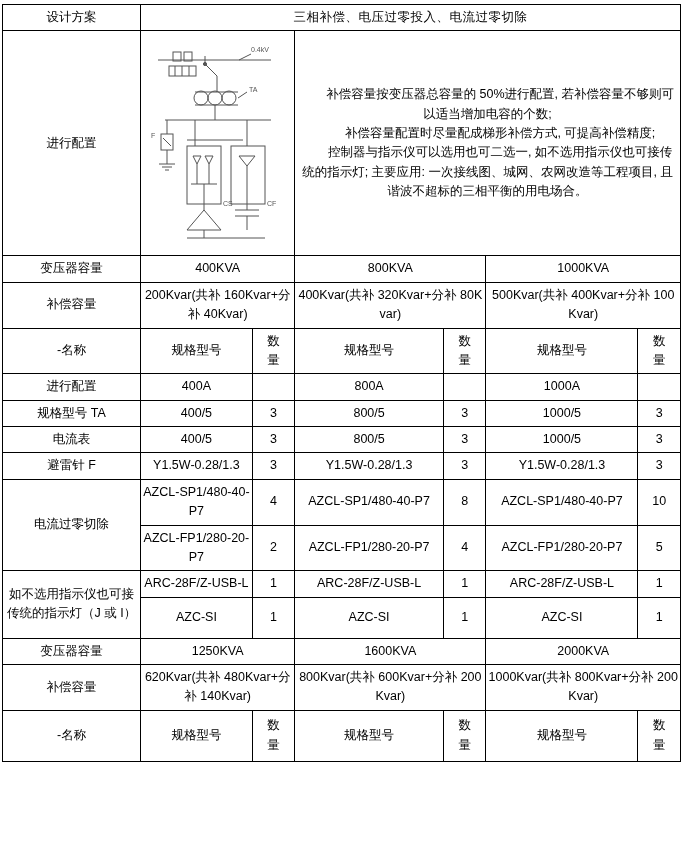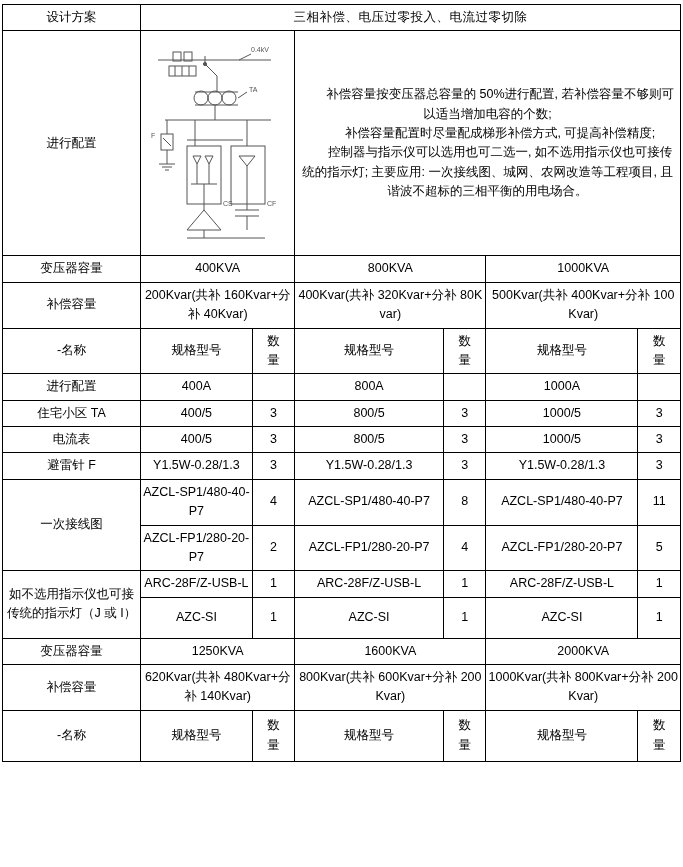--- a/index.html
+++ b/index.html
@@ -203,21 +203,21 @@
     <tr>
       <td class="name-col">进行配置</td>
       <td>400A</td>
       <td></td>
       <td>800A</td>
       <td></td>
       <td>1000A</td>
       <td></td>
     </tr>
     <tr>
-      <td class="name-col">住宅小区 TA</td>
+      <td class="name-col">规格型号 TA</td>
       <td>400/5</td>
       <td>3</td>
       <td>800/5</td>
       <td>3</td>
       <td>1000/5</td>
       <td>3</td>
     </tr>
     <tr>
       <td class="name-col">电流表</td>
       <td>400/5</td>
@@ -231,27 +231,27 @@
       <td class="name-col">避雷针 F</td>
       <td>Y1.5W-0.28/1.3</td>
       <td>3</td>
       <td>Y1.5W-0.28/1.3</td>
       <td>3</td>
       <td>Y1.5W-0.28/1.3</td>
       <td>3</td>
     </tr>
 
     <tr>
-      <td rowspan="2" class="name-col">一次接线图</td>
+      <td rowspan="2" class="name-col">电流过零切除</td>
       <td>AZCL-SP1/480-40-P7</td>
       <td>4</td>
       <td>AZCL-SP1/480-40-P7</td>
       <td>8</td>
       <td>AZCL-SP1/480-40-P7</td>
-      <td>11</td>
+      <td>10</td>
     </tr>
     <tr>
       <td>AZCL-FP1/280-20-P7</td>
       <td>2</td>
       <td>AZCL-FP1/280-20-P7</td>
       <td>4</td>
       <td>AZCL-FP1/280-20-P7</td>
       <td>5</td>
     </tr>
 

